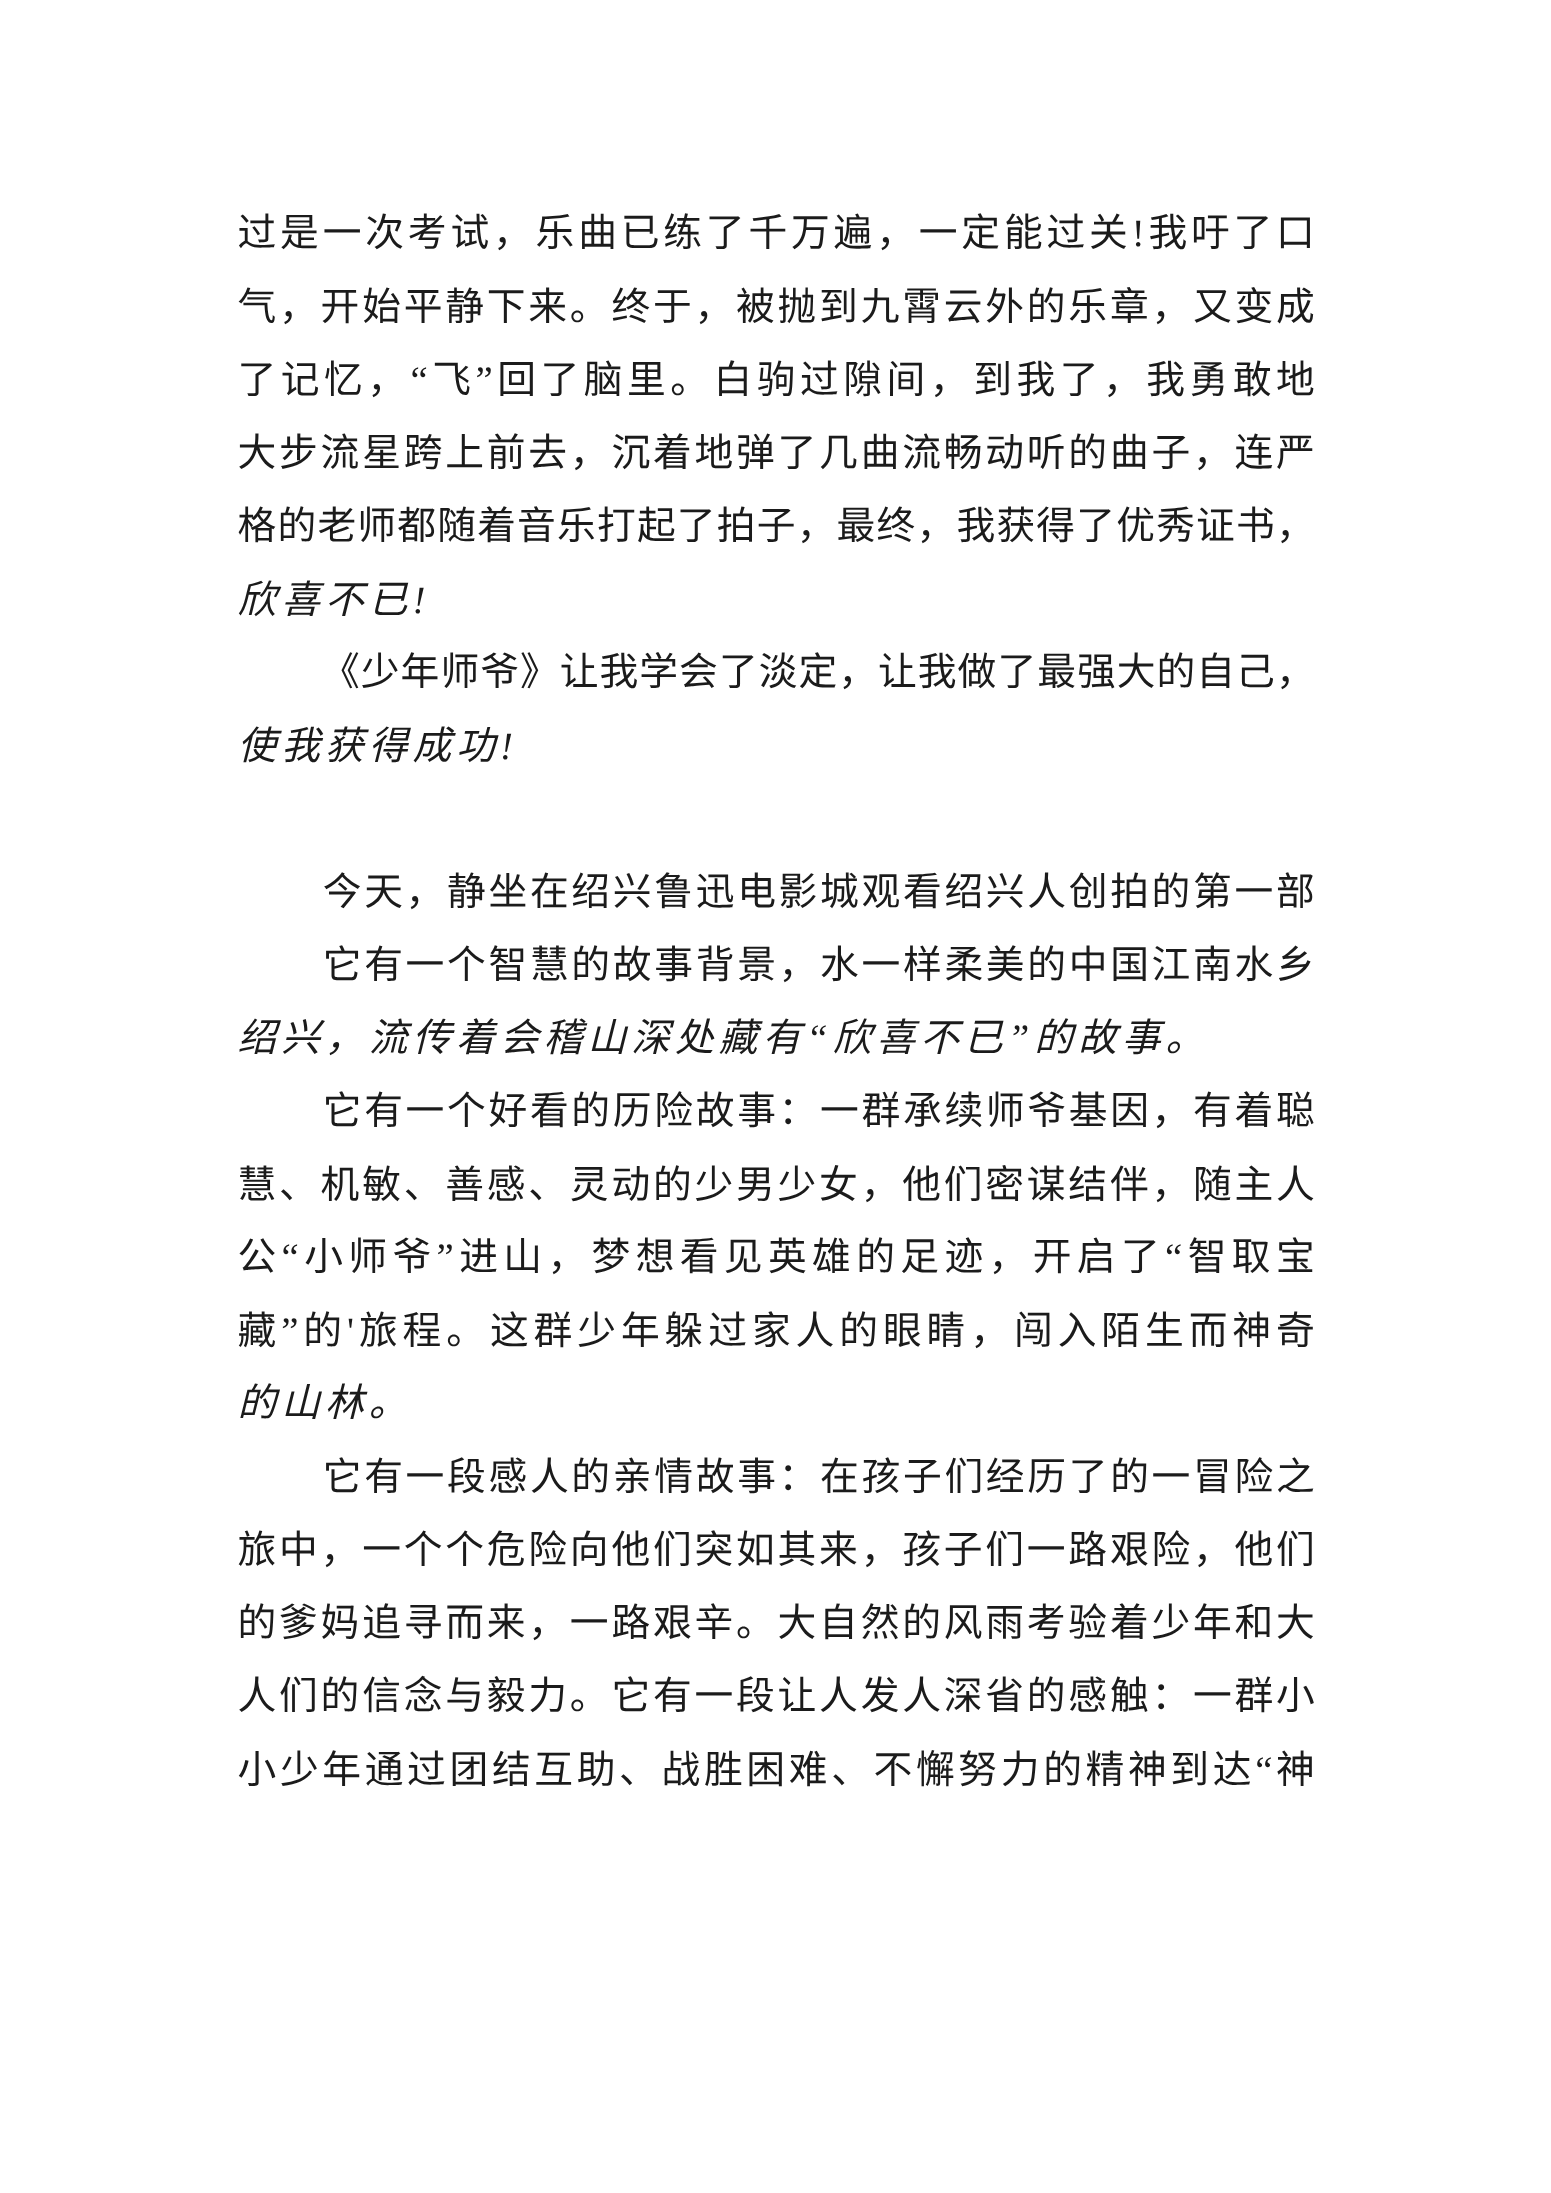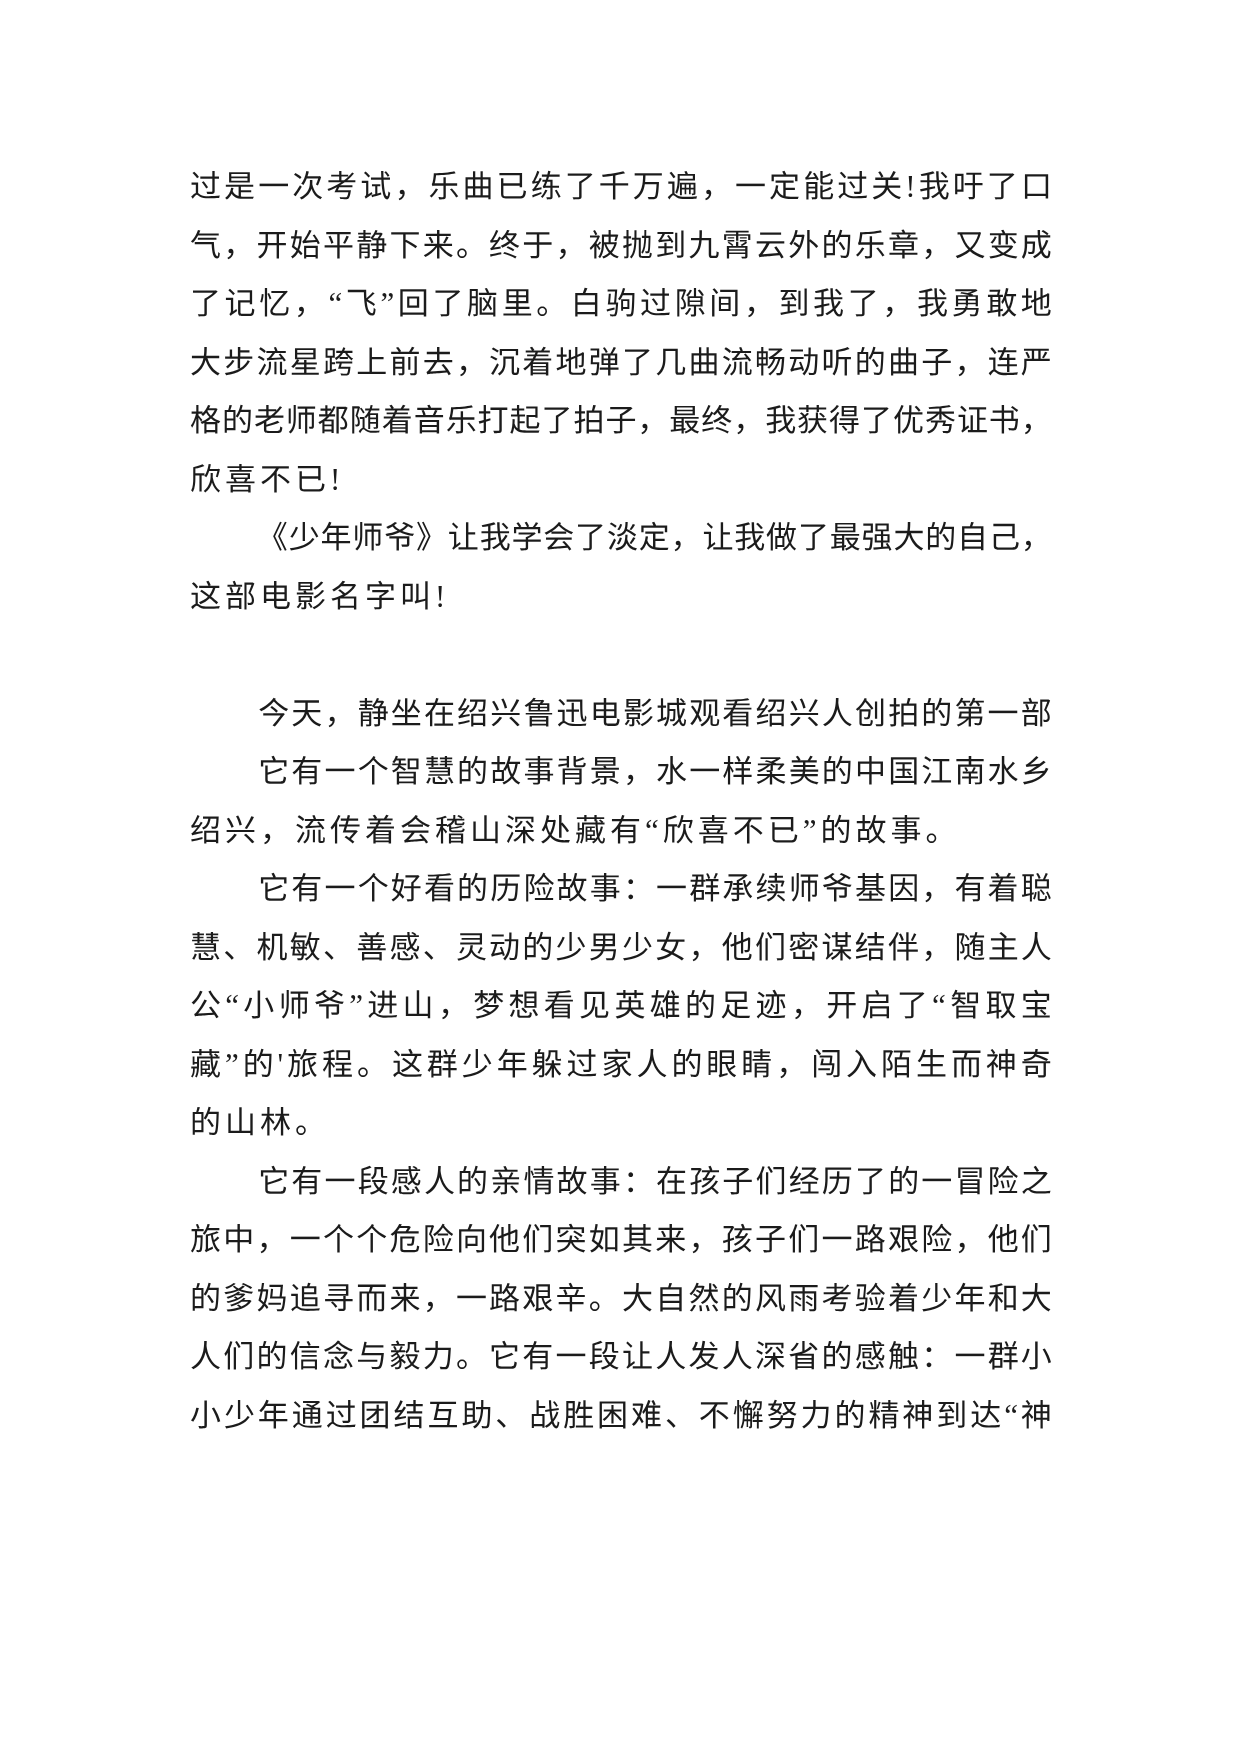--- a/index.html
+++ b/index.html
@@ -42,20 +42,21 @@
   .line.justify span {
     flex: 0 0 auto;
   }
   .line.justify .indent-spacer {
     flex: 0 0 66px;
     width: 66px;
   }
   
   .line.plain {
     letter-spacing: 4px;
+    font-style: italic;
   }
   .line.blank {
     
   }
 </style>
 </head>
 <body>
 
 <div class="page" style="background: rgb(255, 255, 255);">
   <div class="text-block" style="color: rgb(27, 27, 27);">
@@ -222,21 +223,21 @@
         <span>做</span>
         <span>了</span>
         <span>最</span>
         <span>强</span>
         <span>大</span>
         <span>的</span>
         <span>自</span>
         <span>己</span>
         <span>，</span>
       </div>
-      <div class="line plain">这部电影名字叫!</div>
+      <div class="line plain">使我获得成功!</div>
       <div class="line blank"></div>
       <div class="line justify">
         <span class="indent-spacer"></span>
         <span>今</span>
         <span>天</span>
         <span>，</span>
         <span>静</span>
         <span>坐</span>
         <span>在</span>
         <span>绍</span>

